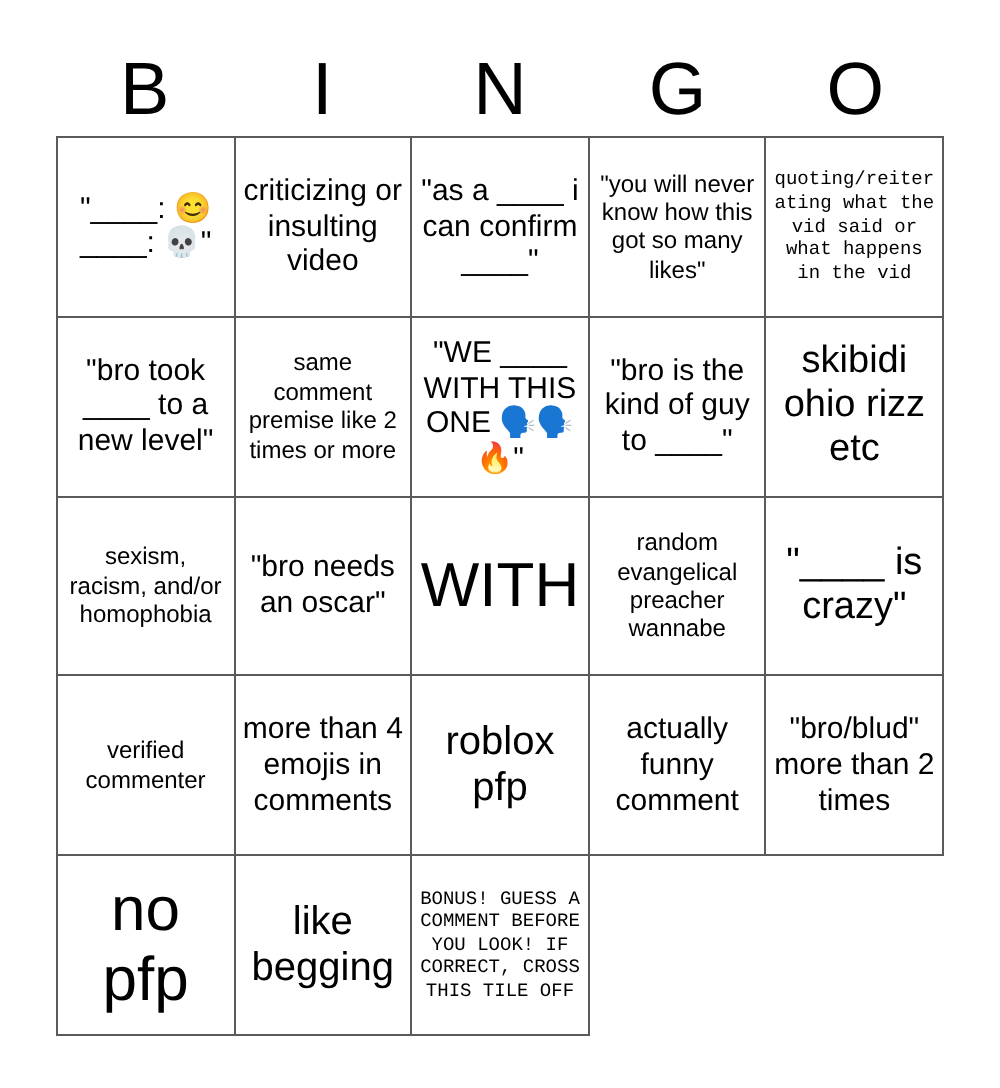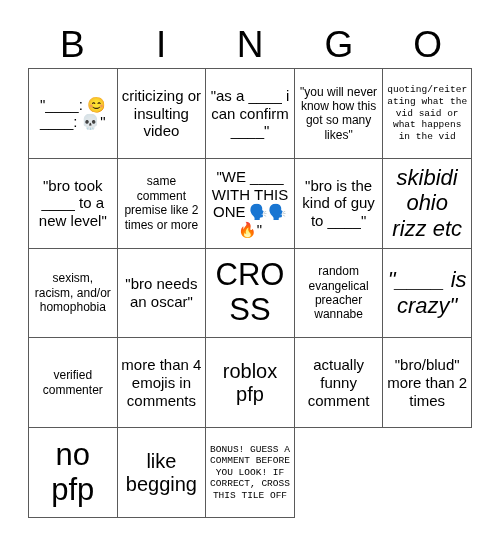--- a/index.html
+++ b/index.html
@@ -72,21 +72,21 @@
     width: 100%;
     line-height: 1.17;
     white-space: pre-line;
     word-wrap: break-word;
     font-family: "Liberation Sans", sans-serif;
   }
   
   .fs-xs .cell-text { font-size: 9.5px;  line-height: 1.22; font-family: Liberation Mono, monospace; }
   .fs-sm .cell-text { font-size: 12px;   line-height: 1.20; }
   .fs-md .cell-text { font-size: 15px;   line-height: 1.18; }
-  .fs-lg .cell-text { font-size: 22px;   line-height: 1.16; font-style: italic; }
+  .fs-lg .cell-text { font-size: 19px;   line-height: 1.16; }
   .fs-xl .cell-text { font-size: 20px;   line-height: 1.14; }
   .fs-xxl .cell-text{ font-size: 31px;   line-height: 1.12; }
 </style>
 </head>
 <body>
 
 <div id="card">
 
   <div id="bingo-header">
       <div class="hdr-letter">B</div>
@@ -128,21 +128,21 @@
       <div class="cell fs-lg">
         <span class="cell-text">skibidi ohio rizz etc</span>
       </div>
       <div class="cell fs-sm">
         <span class="cell-text">sexism, racism, and/or homophobia</span>
       </div>
       <div class="cell fs-md">
         <span class="cell-text">"bro needs an oscar"</span>
       </div>
       <div class="cell fs-xxl">
-        <span class="cell-text">CROSS</span>
+        <span class="cell-text">WITH</span>
       </div>
       <div class="cell fs-sm">
         <span class="cell-text">random evangelical preacher wannabe</span>
       </div>
       <div class="cell fs-lg">
         <span class="cell-text">"____ is crazy"</span>
       </div>
       <div class="cell fs-sm">
         <span class="cell-text">verified commenter</span>
       </div>

